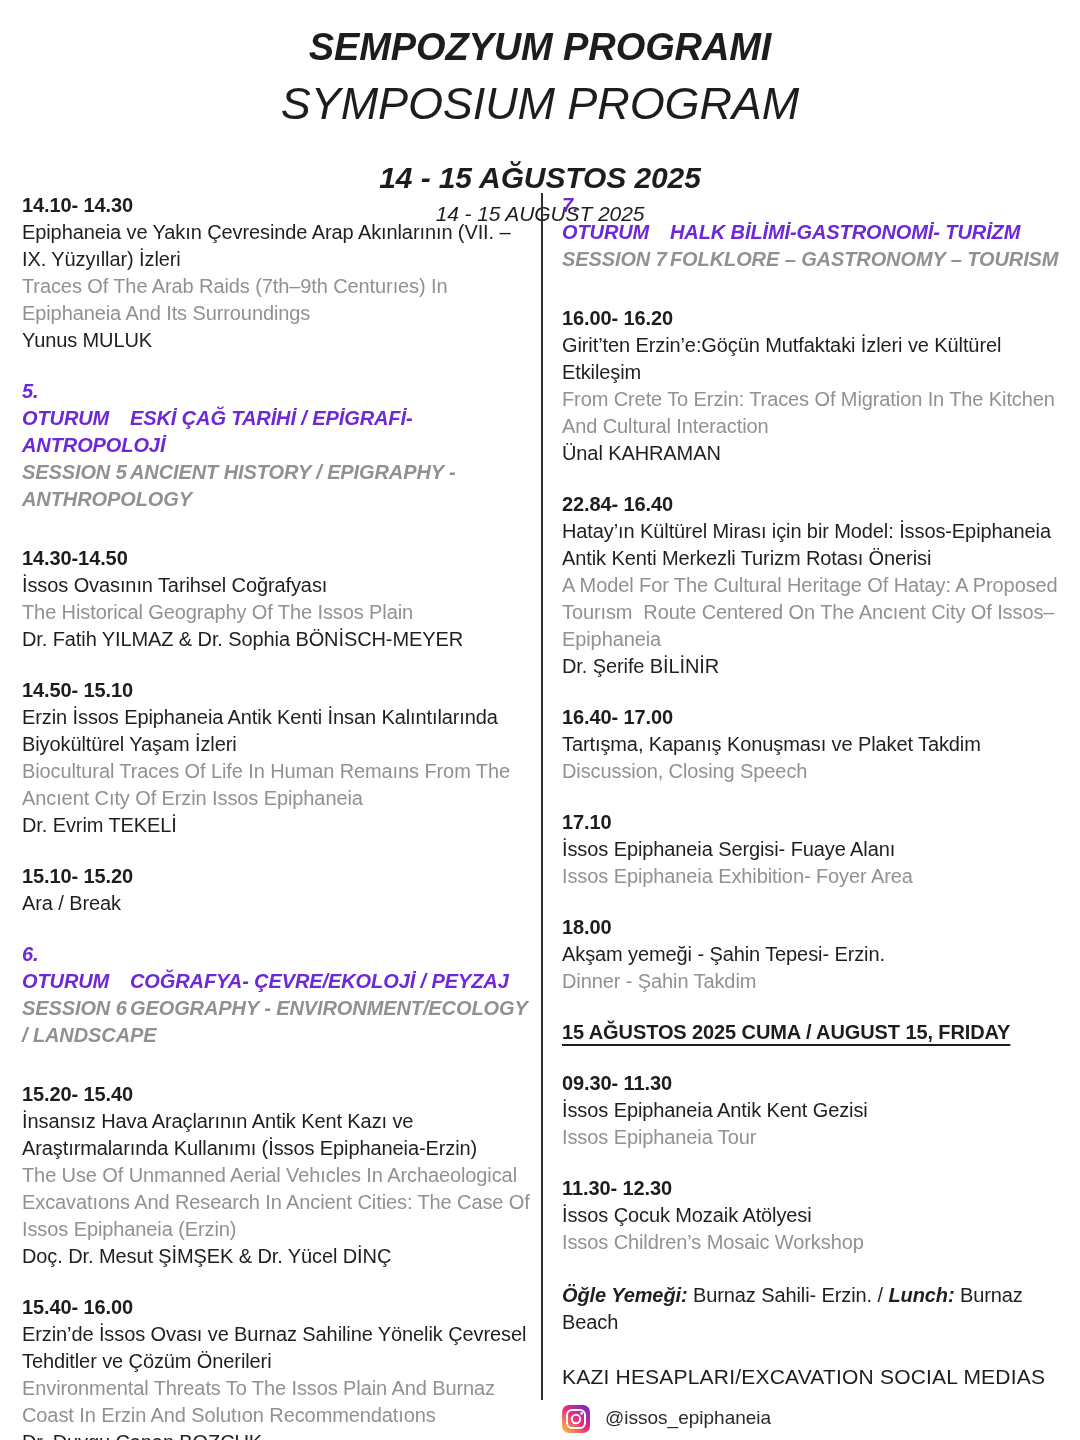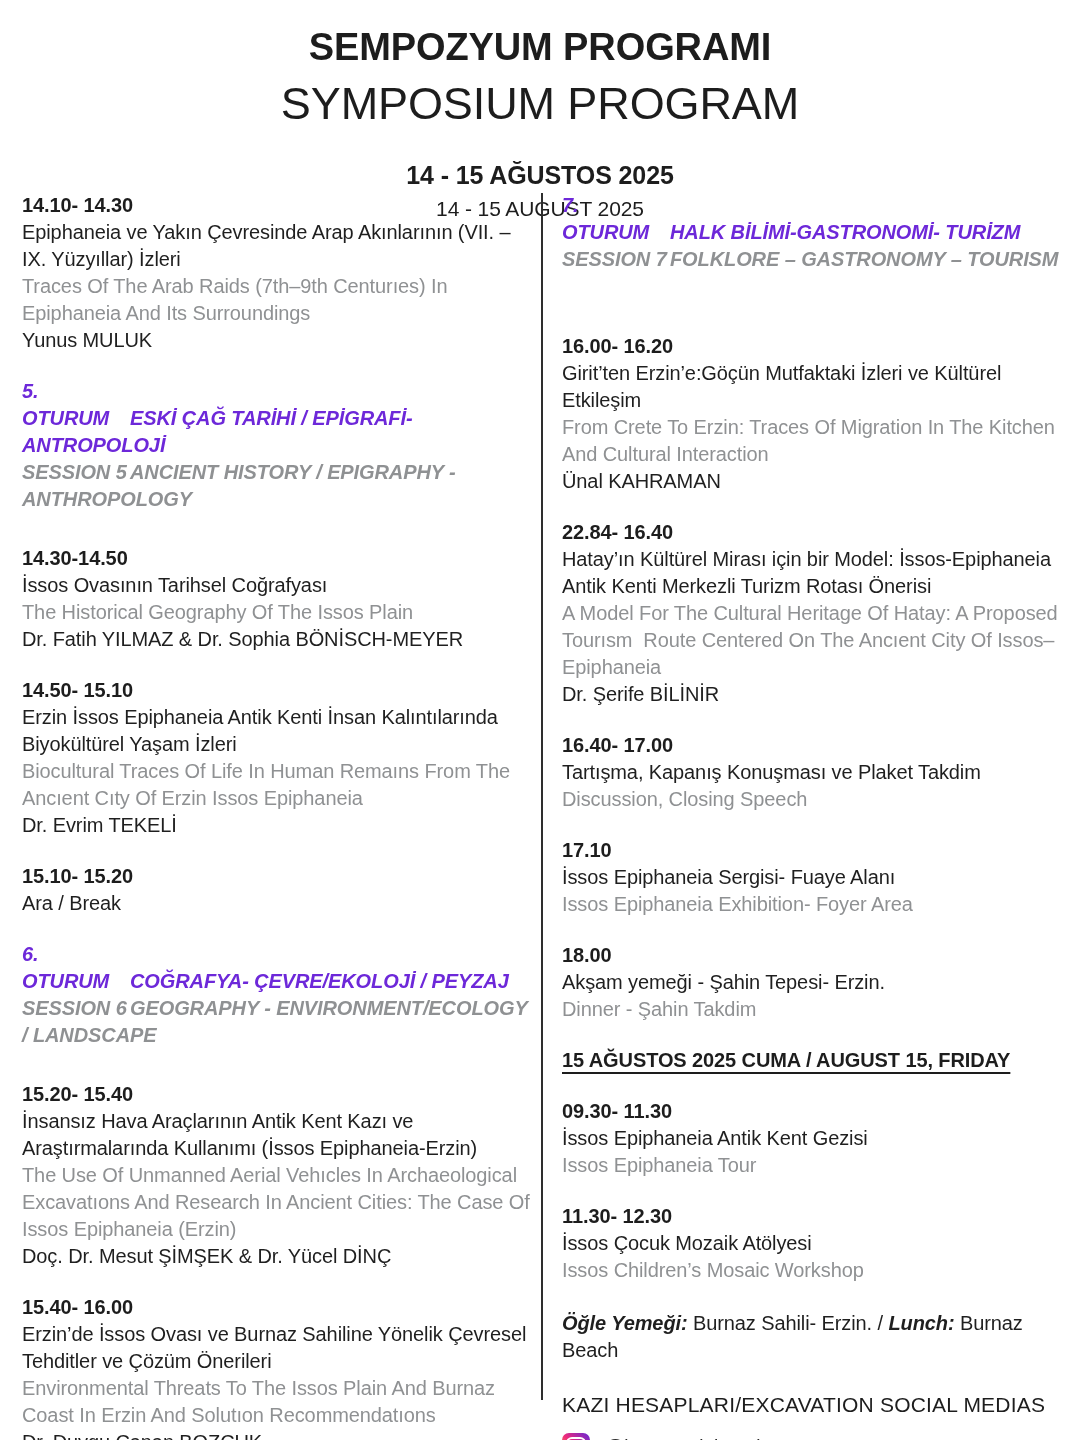--- a/index.html
+++ b/index.html
@@ -1,34 +1,34 @@
 <!DOCTYPE html>
 <html><head>
 <meta charset="utf-8">
 <style>
   html,body{margin:0;padding:0;background:#ffffff;}
   .page{
     position:relative;width:1080px;height:1440px;background:#ffffff;overflow:hidden;
     font-family:"Liberation Sans",sans-serif;color:#222222;letter-spacing:-0.1px;
   }
   
-  .header{position:absolute;top:26px;left:0;width:1080px;text-align:center;}
+  .header{position:absolute;top:26px;left:0;width:1080px;text-align:center;font-style:italic;}
   .title-tr{font-size:38px;font-weight:700;color:#1d1d1d;}
   .title-en{font-size:45px;font-weight:400;color:#1d1d1d;margin-top:9px;}
-  .date-tr{font-size:25px;font-weight:700;color:#1d1d1d;margin-top:31px;}
+  .date-tr{font-size:30px;font-weight:700;color:#1d1d1d;margin-top:31px;}
   .date-en{font-size:21px;font-weight:400;color:#1d1d1d;margin-top:7px;}
   
   .divider{position:absolute;left:541px;top:193px;width:2px;height:1207px;background:#2e2e2e;}
   
   .col{position:absolute;top:188px;font-size:20px;line-height:27px;}
   .col-left{left:22px;width:510px;}
   .col-right{left:562px;width:500px;}
   .block{margin-top:24px;}
   .block:first-child{margin-top:4px;}
-  .block.gap-lg{margin-top:60px;}
+  .block.gap-lg{margin-top:32px;}
   .block.gap-md{margin-top:32px;}
   .time{font-weight:700;color:#1d1d1d;}
   .title{color:#1f1f1f;white-space:pre-wrap;}
   .trans{color:#8f9193;white-space:pre-wrap;}
   .speaker{color:#1f1f1f;}
   
   .session .line-tr{font-weight:700;font-style:italic;color:#6d28d9;}
   .session .line-en{font-weight:700;font-style:italic;color:#8f9193;}
   .session-label{display:inline-block;width:108px;}
   

